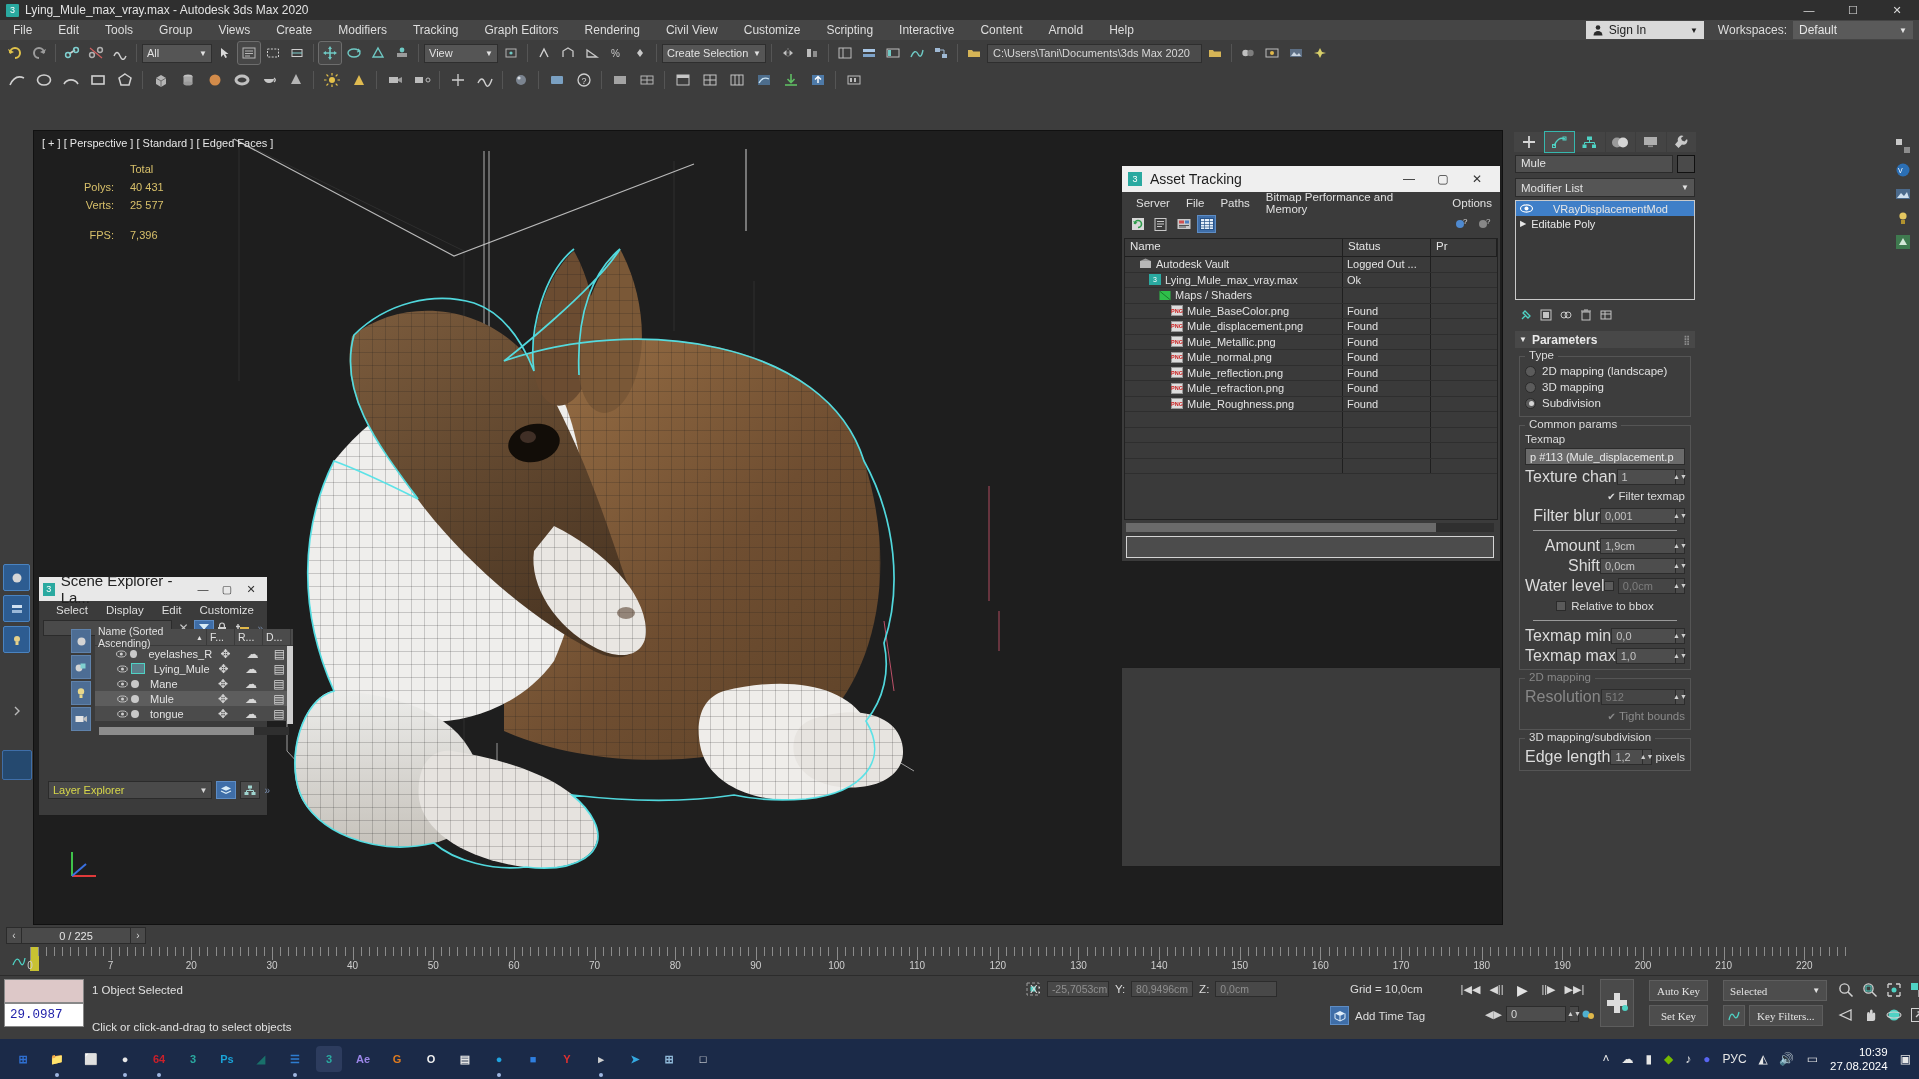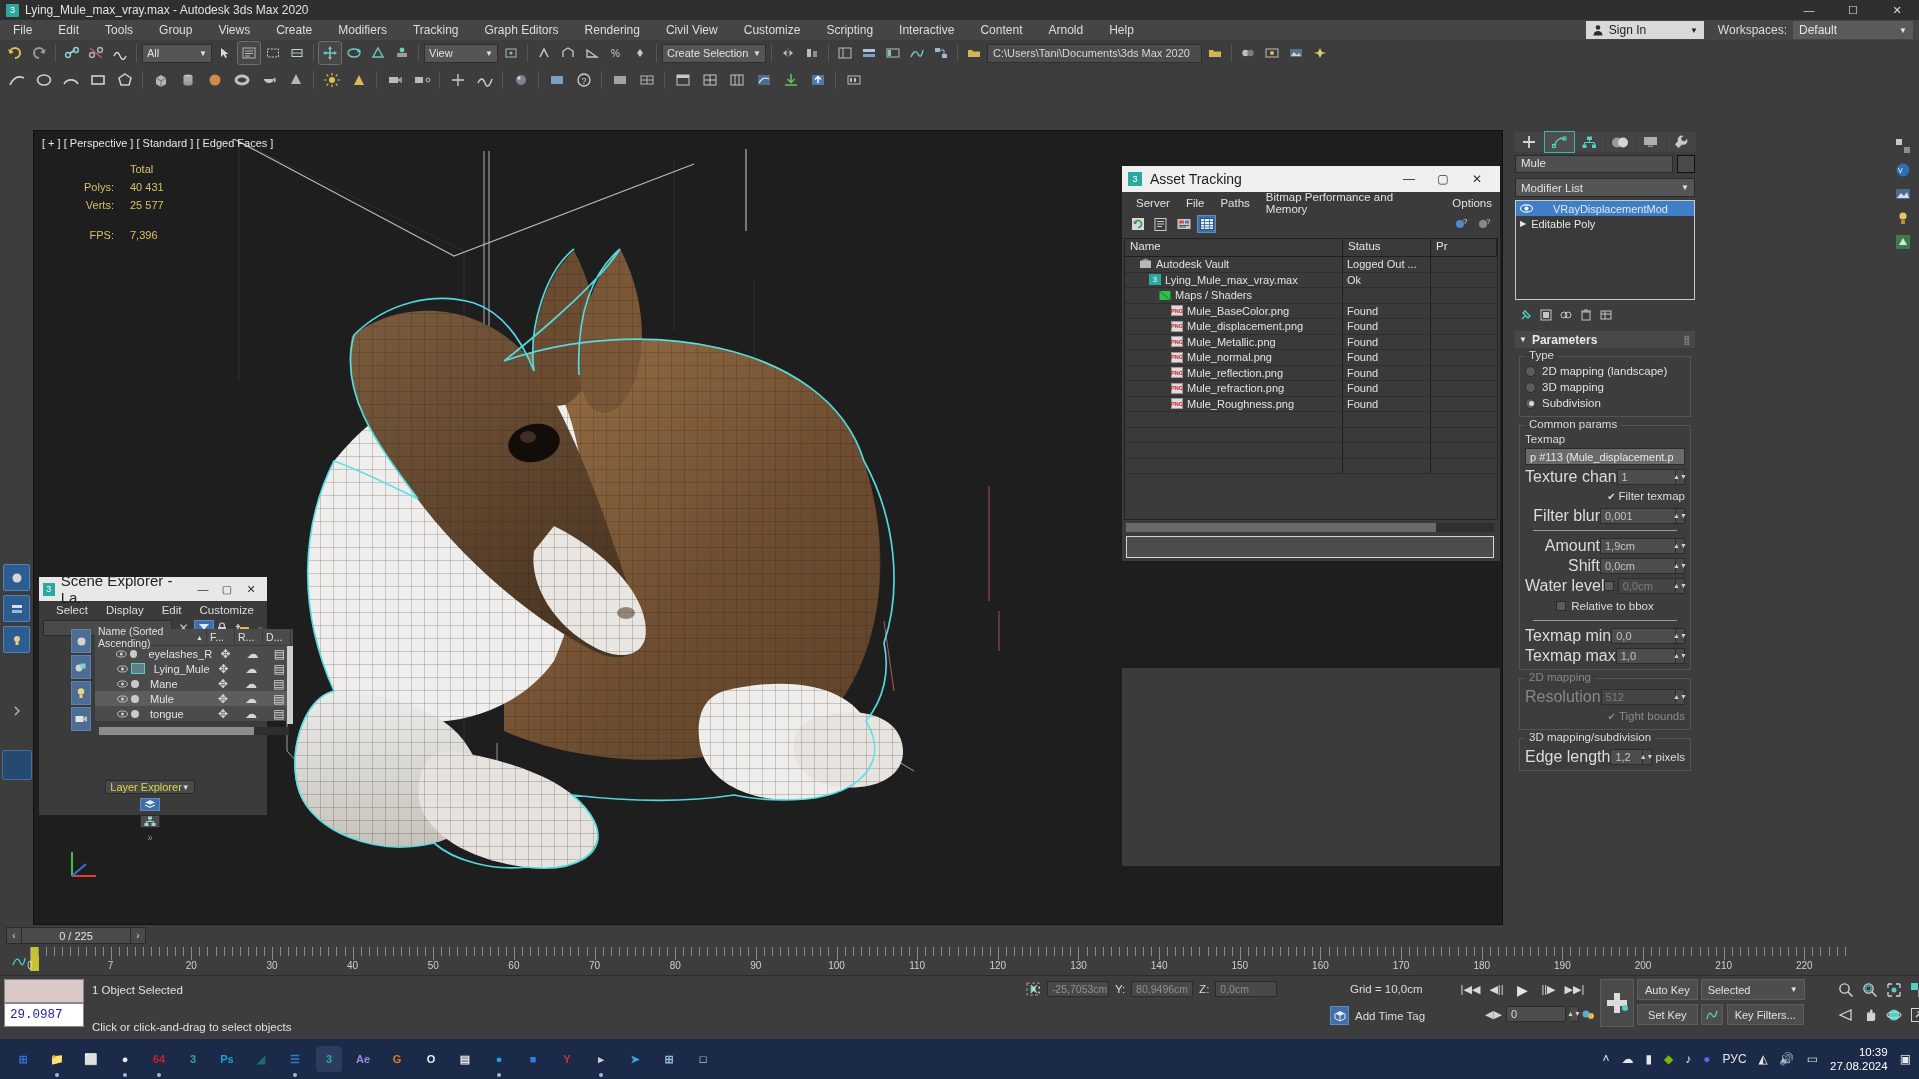--- a/index.html
+++ b/index.html
@@ -85,21 +85,21 @@
   .seside div { width:20px; height:24px; margin-bottom:2px; display:flex; align-items:center;
     justify-content:center; background:#4d6d94; border:1px solid #5f82ab; }
   .setable { position:absolute; left:24px; top:0; right:0; background:#4b4b4b; }
   .sehead { display:flex; height:17px; background:#4b4b4b; border-bottom:1px solid #3a3a3a; }
   .sehead div { font-size:10.5px; color:#e0e0e0; padding:2px 3px; border-right:1px solid #3a3a3a; }
   .serow { display:flex; height:15px; align-items:center; }
   .serow.sel { background:#5d5d5d; }
   .serow .nm { flex:1; font-size:11px; color:#e3e3e3; padding-left:4px; }
   .eye { width:11px; height:8px; position:relative; margin-right:3px; }
   .dot { width:8px; height:8px; border-radius:50%; background:#c9c9c9; margin-right:7px; }
-  .lyrbar { position:absolute; left:0; top:203px; width:222px; height:20px; display:flex; align-items:center; gap:4px;flex-direction:column; }
+  .lyrbar { position:absolute; left:9px; top:203px; width:222px; height:20px; display:flex; align-items:center; gap:4px; }
   .lyrbar .sel2 { flex:1; height:18px; background:#4a4a4a; border:1px solid #2b2b2b; color:#d8d84a;
     font-size:11px; display:flex; align-items:center; padding:0 4px; }
 
   
   .asset { position:absolute; left:1121px; top:165px; width:380px; height:397px; background:#3b3b3b;
     border:1px solid #1d1d1d; }
   .asset .hdr { height:26px; background:#efefef; display:flex; align-items:center; padding:0 6px; }
   .asset .hdr .ic { width:14px; height:14px; background:#2aa9a0; color:#fff; font-size:9px;
     display:flex; align-items:center; justify-content:center; margin-right:8px; }
   .asset .hdr .t { font-size:14px; color:#1d1d1d; }
@@ -205,21 +205,21 @@
   .gridtxt { position:absolute; left:1350px; top:7px; font-size:11.5px; color:#dcdcdc; }
   .timetag { position:absolute; left:1330px; top:30px; display:flex; align-items:center; gap:6px; }
   .timetag .tgi { width:19px; height:19px; background:#3f6ea8; border:1px solid #5d8cc4;
     display:flex; align-items:center; justify-content:center; }
   .playctl { position:absolute; left:1460px; top:4px; display:flex; align-items:center; gap:5px; }
   .pbtn { width:21px; height:19px; display:flex; align-items:center; justify-content:center;
     font-size:11px; color:#d9d9d9; }
   .spinframe { position:absolute; left:1485px; top:30px; display:flex; align-items:center; gap:4px; }
   .spinframe .fv2 { width:60px; height:16px; background:#4d4d4d; border:1px solid #2c2c2c;
     font-size:11px; color:#d6d6d6; padding-left:4px; display:flex; align-items:center; }
-  .keyarea { position:absolute; left:1600px; top:3px; display:flex; gap:3px; align-items:flex-start; }
+  .keyarea { position:absolute; left:1600px; top:3px; display:flex; gap:15px; align-items:center;font-family:Liberation Serif, serif; }
   .bigplus { width:34px; height:48px; background:#4a4a4a; border:1px solid #5d5d5d;
     display:flex; align-items:center; justify-content:center; }
   .kcol { display:flex; flex-direction:column; gap:4px; }
   .kbtn { height:21px; background:#4d4d4d; border:1px solid #5e5e5e; color:#e2e2e2; font-size:11px;
     display:flex; align-items:center; justify-content:center; padding:0 7px; }
   .ksel { width:104px; height:21px; background:#4d4d4d; border:1px solid #5e5e5e; color:#e2e2e2;
     font-size:11px; display:flex; align-items:center; padding:0 6px; }
   .ksel .cv { margin-left:auto; font-size:8px; }
   .navcluster { position:absolute; left:1835px; top:3px; display:grid;
     grid-template-columns:repeat(4,21px); gap:3px; }

